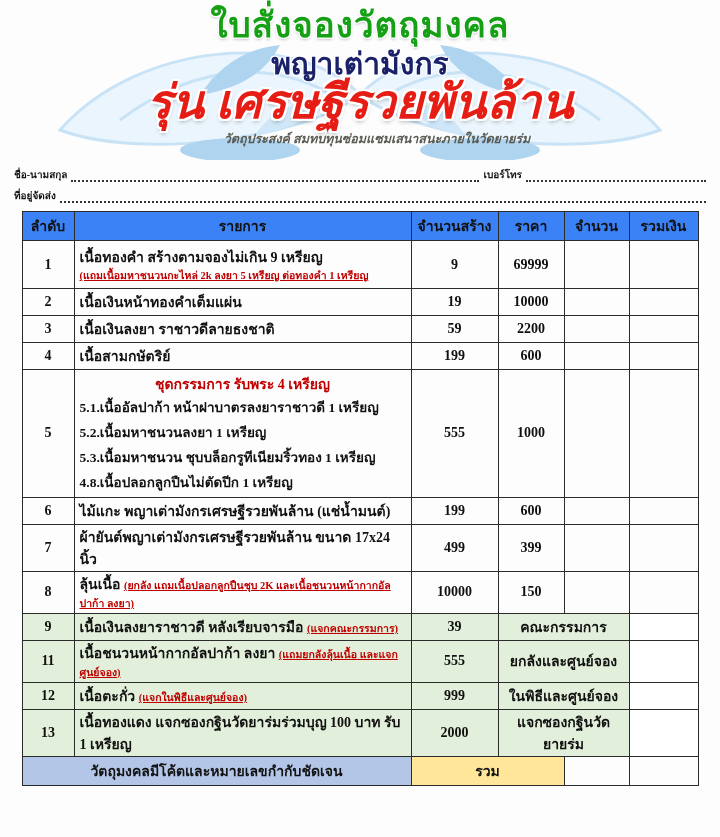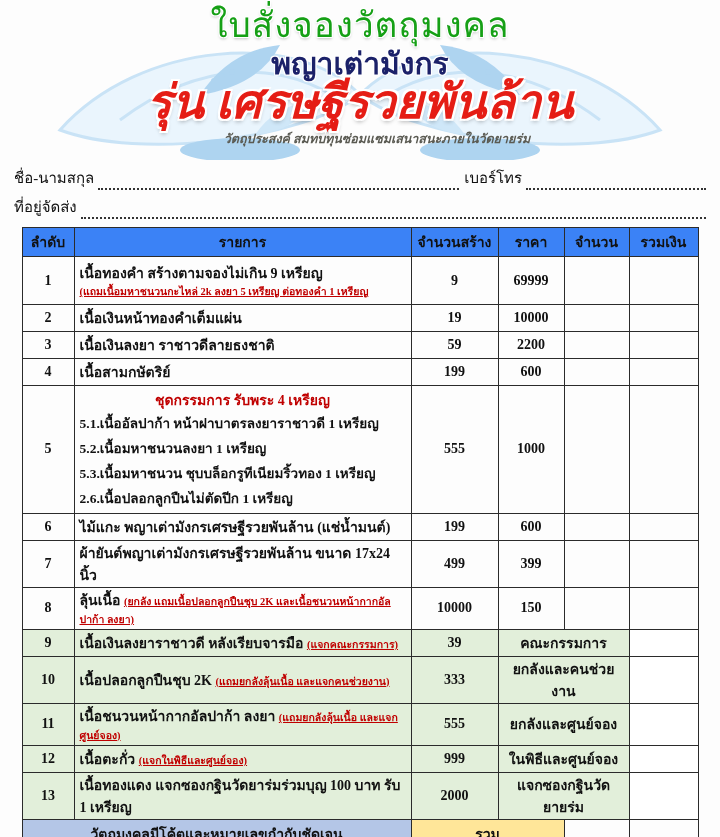--- a/index.html
+++ b/index.html
@@ -9,37 +9,37 @@
     font-family:"Liberation Serif","DejaVu Serif",serif;
     color:#111;
     position:relative;
     overflow:hidden;
   }
   
   .header{position:relative;height:160px;text-align:center;}
   .header-decor{position:absolute;left:0;top:0;width:720px;height:160px;z-index:0;}
   .ht{position:relative;z-index:1;line-height:1;}
   .title1{
-    font-size:35px;font-weight:400;color:#16a016;letter-spacing:1px;
+    font-size:35px;font-weight:700;color:#16a016;letter-spacing:1px;
     padding-top:8px;
     text-shadow:-1px -1px 0 #fff,1px -1px 0 #fff,-1px 1px 0 #fff,1px 1px 0 #fff,0 2px 3px rgba(0,0,0,.25);
   }
   .title2{
     font-size:30px;font-weight:800;color:#1b2169;margin-top:6px;
     text-shadow:-1px -1px 0 #fff,1px -1px 0 #fff,-1px 1px 0 #fff,1px 1px 0 #fff;
   }
   .title3{
     font-size:47px;font-weight:800;color:#e51d15;margin-top:0;font-style:italic;
     text-shadow:-2px -2px 0 #fff,2px -2px 0 #fff,-2px 2px 0 #fff,2px 2px 0 #fff,0 3px 4px rgba(0,0,0,.3);
   }
   .purpose{
     font-size:12.5px;font-style:italic;color:#5a5a52;margin-top:7px;font-weight:600;padding-left:34px;
   }
   
-  .formlines{padding:6px 14px 0 14px;font-weight:400;font-size:15px;}
+  .formlines{padding:6px 14px 0 14px;font-weight:700;font-size:10px;}
   .fl{display:flex;align-items:flex-end;margin-bottom:5px;}
   .fl .lbl{white-space:nowrap;padding-right:4px;}
   .dots{border-bottom:2px dotted #333;height:14px;}
   .dots.grow{flex:1;}
   .dots.phone{width:180px;}
   
   table.order{
     border-collapse:collapse;margin:8px auto 0 auto;width:676px;
     table-layout:fixed;
   }
@@ -168,21 +168,21 @@
     <td></td>
   </tr>
 
   <tr class="r5">
     <td class="c">5</td>
     <td class="item">
       <div class="settitle">ชุดกรรมการ รับพระ 4 เหรียญ</div>
       <div class="subitem">5.1.เนื้ออัลปาก้า หน้าฝาบาตรลงยาราชาวดี 1 เหรียญ</div>
       <div class="subitem">5.2.เนื้อมหาชนวนลงยา 1 เหรียญ</div>
       <div class="subitem">5.3.เนื้อมหาชนวน ชุบบล็อกรูทีเนียมริ้วทอง 1 เหรียญ</div>
-      <div class="subitem">2.6.เนื้อปลอกลูกปืนไม่ตัดปีก 1 เหรียญ</div>
+      <div class="subitem">4.8.เนื้อปลอกลูกปืนไม่ตัดปีก 1 เหรียญ</div>
     </td>
     <td class="c">555</td>
     <td class="c">1000</td>
     <td></td>
     <td></td>
   </tr>
 
   <tr class="rsingle">
     <td class="c">6</td>
     <td class="item">ไม้แกะ พญาเต่ามังกรเศรษฐีรวยพันล้าน (แช่น้ำมนต์)</td>
@@ -217,30 +217,20 @@
     <td class="c">9</td>
     <td class="item">
       <span>เนื้อเงินลงยาราชาวดี หลังเรียบจารมือ</span>
       <span class="rednote">(แจกคณะกรรมการ)</span>
     </td>
     <td class="c">39</td>
     <td class="c" colspan="2">คณะกรรมการ</td>
     <td class="lastcol"></td>
   </tr>
 
-  <tr class="rsingle green">
-    <td class="c">10</td>
-    <td class="item">
-      <span>เนื้อปลอกลูกปืนชุบ 2K</span>
-      <span class="rednote">(แถมยกลังลุ้นเนื้อ และแจกคนช่วยงาน)</span>
-    </td>
-    <td class="c">333</td>
-    <td class="c" colspan="2">ยกลังและคนช่วยงาน</td>
-    <td class="lastcol"></td>
-  </tr>
 
   <tr class="rsingle green">
     <td class="c">11</td>
     <td class="item">
       <span>เนื้อชนวนหน้ากากอัลปาก้า ลงยา</span>
       <span class="rednote">(แถมยกลังลุ้นเนื้อ และแจกศูนย์จอง)</span>
     </td>
     <td class="c">555</td>
     <td class="c" colspan="2">ยกลังและศูนย์จอง</td>
     <td class="lastcol"></td>

